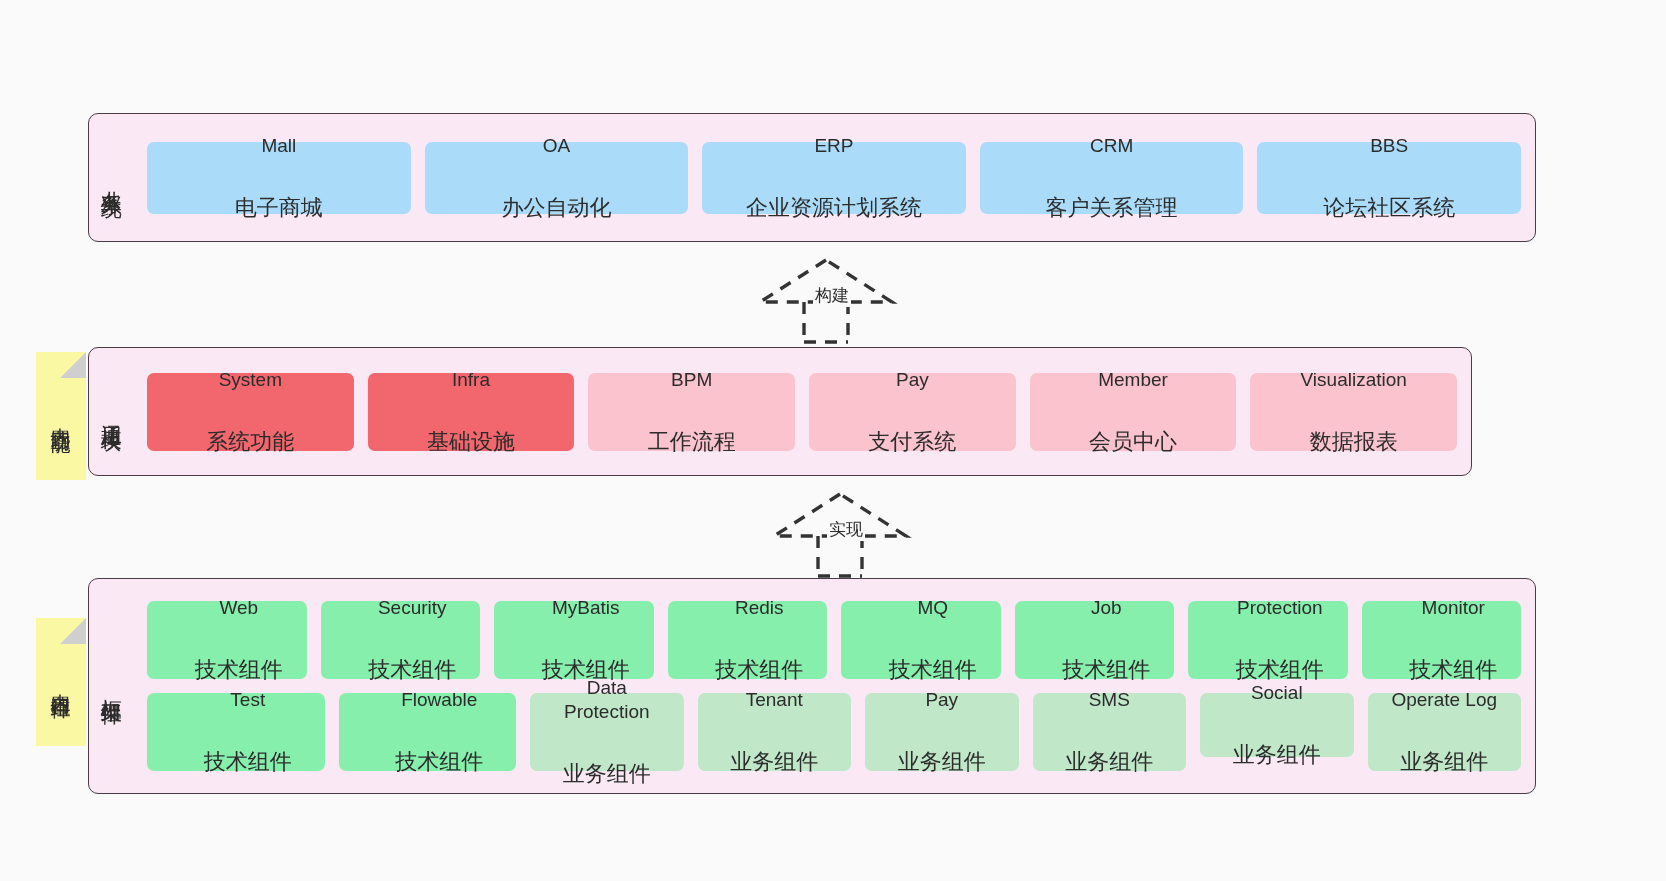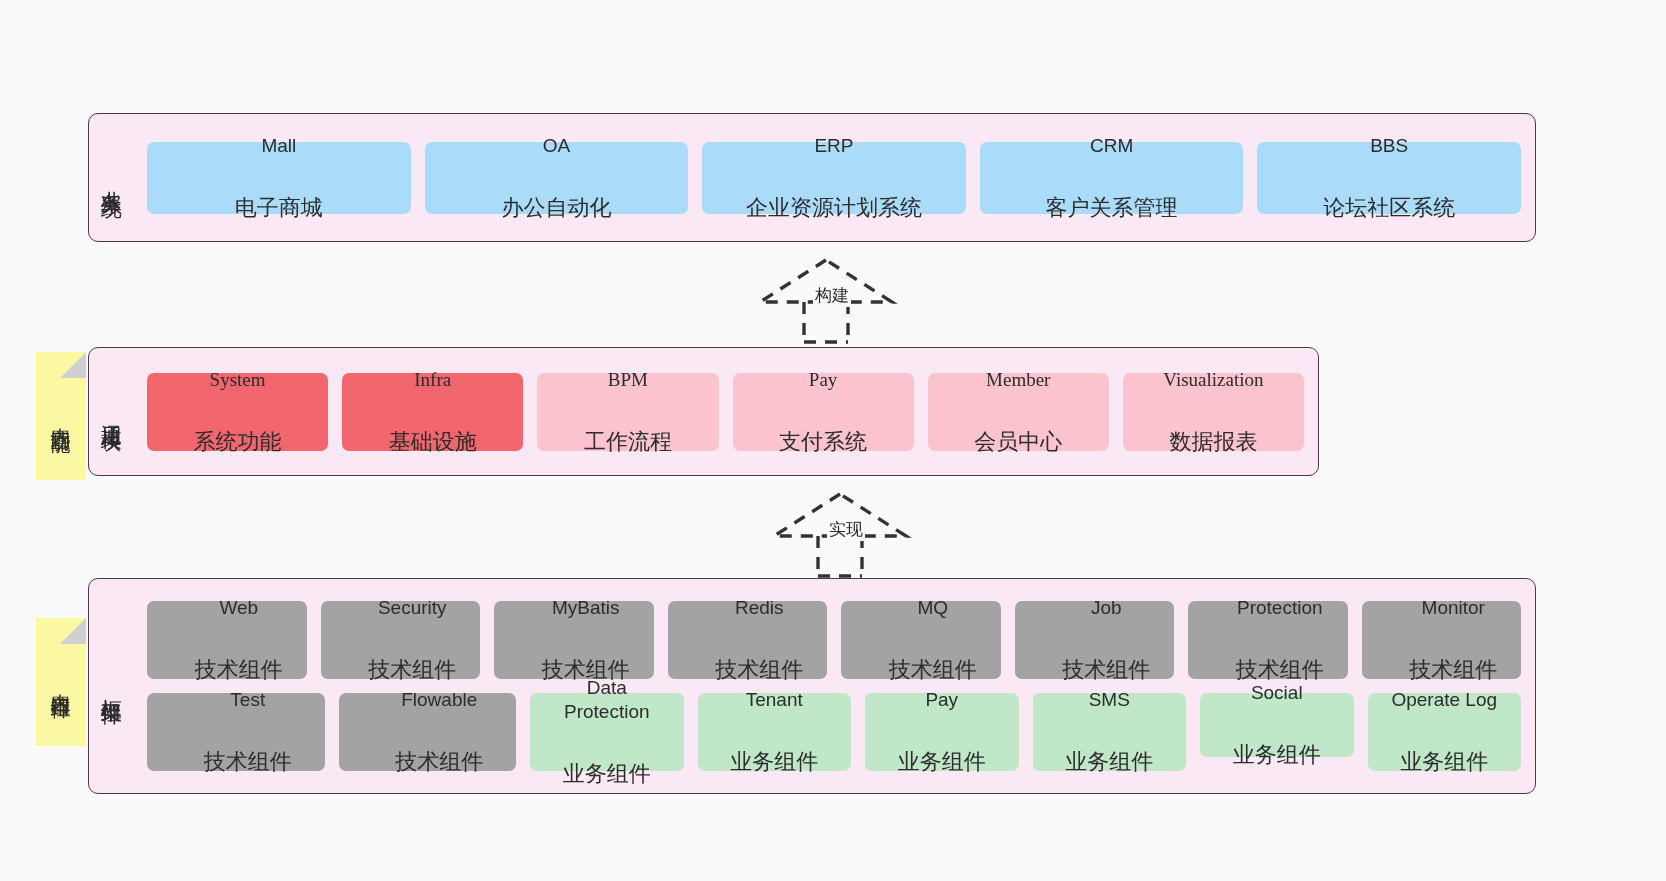--- a/index.html
+++ b/index.html
@@ -74,21 +74,21 @@
     padding: 4px 6px;
     user-select: none;
     gap: 36px;
   }
   .node .t1 { font-size: 19px; }
   .node .t2 { font-size: 22px; }
 
   .c-blue        { background: #aadcfa; }
   .c-red         { background: #f2666e; }
   .c-pink        { background: #fbc3ce; }
-  .c-green       { background: #a3a3a3; padding-left: 30px; }
+  .c-green       { background: #86efac; padding-left: 30px; }
   .c-green-light { background: #bfe7c8; }
 
   
   .sticky {
     position: absolute;
     background: #fbf8a4;
     display: flex;
     align-items: center;
     justify-content: center;
     font-size: 20px;
@@ -163,21 +163,21 @@
       <path d="M 46 44 L 46 86 M 90 44 L 90 86" fill="none" stroke="#333" stroke-width="3.4" stroke-dasharray="12 9"></path>
       <path d="M 46 84 L 90 84" fill="none" stroke="#333" stroke-width="3.4" stroke-dasharray="12 9"></path>
     </svg>
     <span class="arrow-label" style="left:55px; top:26px;">构建</span>
   </div>
 
   <div class="sticky" id="sticky-builtin-function" style="left:36px; top:352px; width:50px; height:128px;">
     <span>内置功能</span>
   </div>
 
-  <div class="layer" id="layer-common-module" style="left:88px; top:347px; width:1231px; height:129px;font-family:Liberation Serif, serif;">
+  <div class="layer" id="layer-common-module" style="left:88px; top:347px; width:1384px; height:129px;">
     <div class="layer-caption">通用模块</div>
     <div class="layer-body">
       <div class="node-row">
         <div class="node c-red" style="height:78px;">
           <div class="t1">System</div>
           <div class="t2">系统功能</div>
         </div>
         <div class="node c-red" style="height:78px;">
           <div class="t1">Infra</div>
           <div class="t2">基础设施</div>

